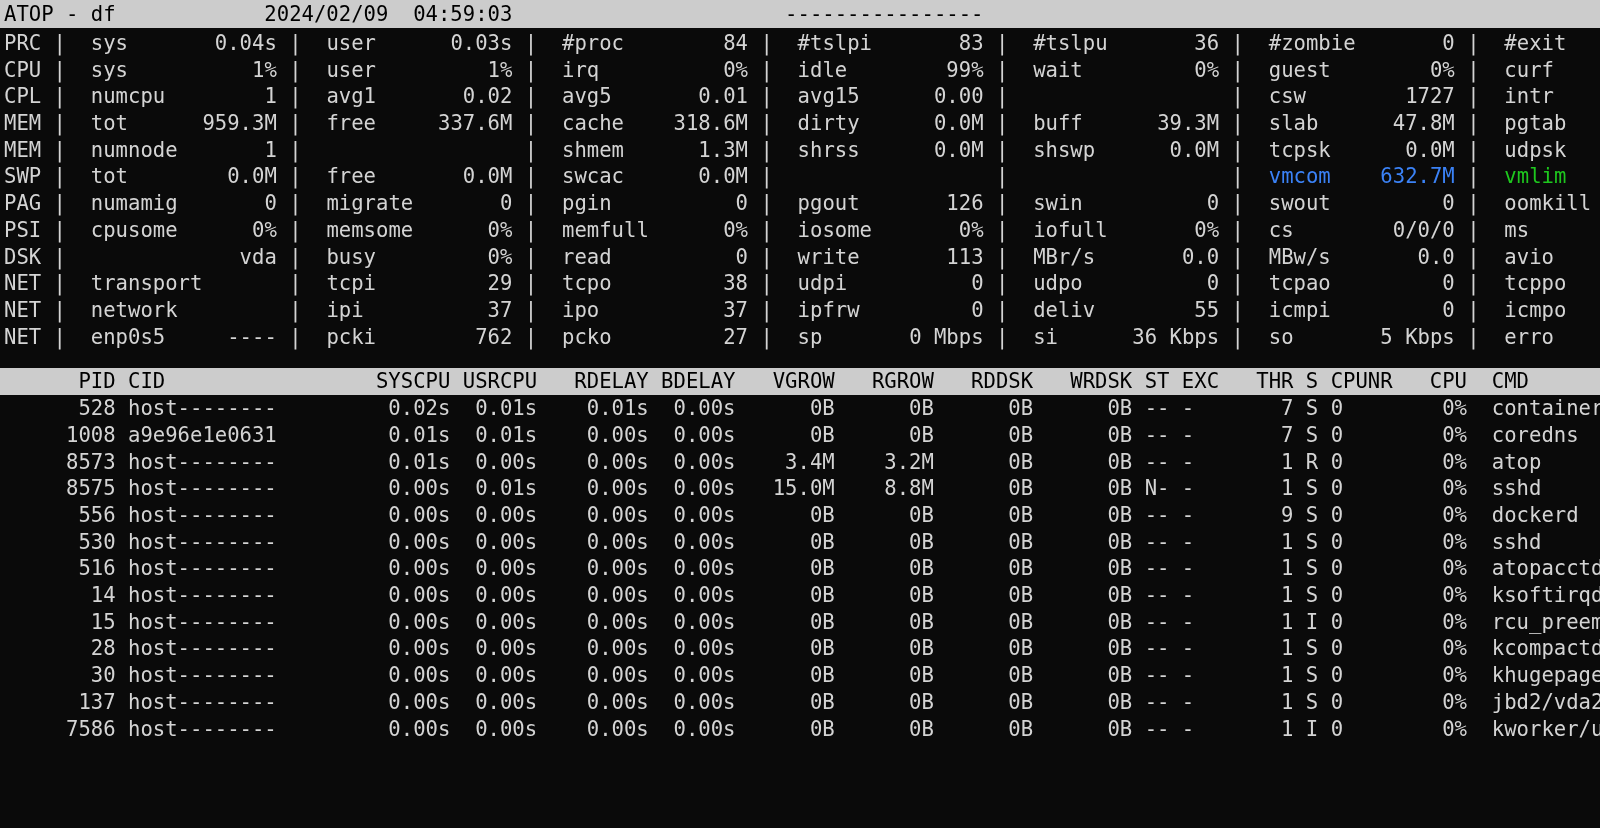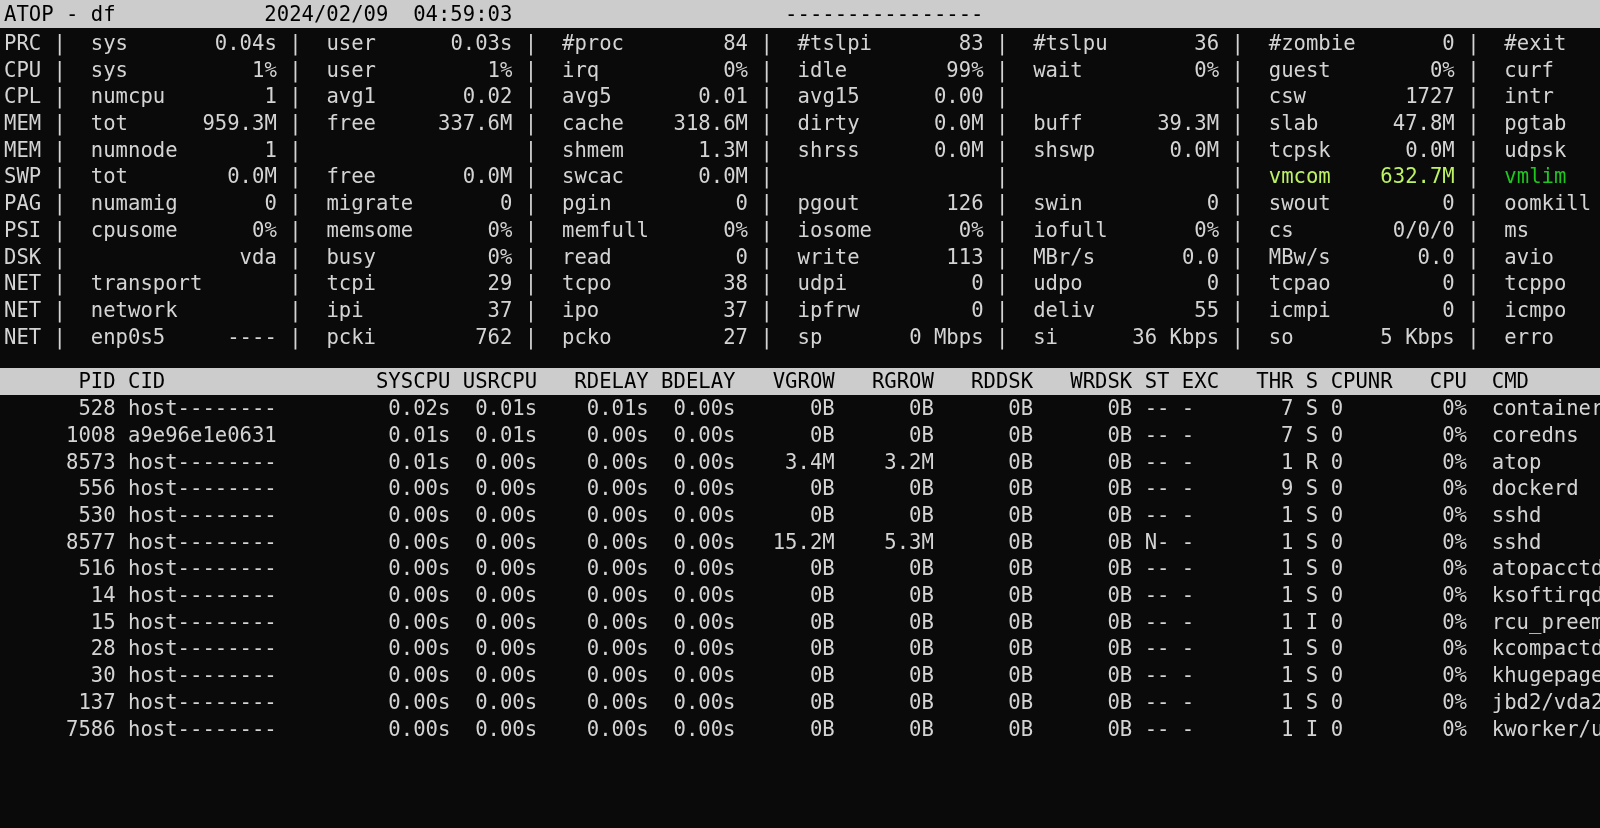--- a/index.html
+++ b/index.html
@@ -53,21 +53,21 @@
     padding-left: 4px;
     display: block;
   }
   .gap {
     display: block;
     height: 18px;
     background: #0a0a0a;
   }
   .sysrow { color: #d4d4d4; }
   .prow { color: #d4d4d4; }
-  .blue { color: #bef264; }
+  .blue { color: #3b82f6; }
   .green { color: #1ec71e; }
   #sysblock { padding-top: 2px; }
 </style>
 </head>
 <body>
 
 <div id="screen">
 
   <div class="titlebar" id="titlebar">ATOP - df            2024/02/09  04:59:03                      ----------------                                                                            10s elapsed</div>
 
@@ -87,23 +87,23 @@
     </div>
 
   <div class="gap"></div>
 
   <div class="colhdr" id="colhdr">      PID CID                 SYSCPU USRCPU   RDELAY BDELAY   VGROW   RGROW   RDDSK   WRDSK ST EXC   THR S CPUNR   CPU  CMD                                        1/2</div>
 
   <div id="proclist">
       <div class="line prow">      528 host--------         0.02s  0.01s    0.01s  0.00s      0B      0B      0B      0B -- -       7 S 0        0%  containerd</div>
       <div class="line prow">     1008 a9e96e1e0631         0.01s  0.01s    0.00s  0.00s      0B      0B      0B      0B -- -       7 S 0        0%  coredns</div>
       <div class="line prow">     8573 host--------         0.01s  0.00s    0.00s  0.00s    3.4M    3.2M      0B      0B -- -       1 R 0        0%  atop</div>
+      <div class="line prow">     8575 host--------         0.00s  0.01s    0.00s  0.00s   15.0M    8.8M      0B      0B N- -       1 S 0        0%  sshd</div>
       <div class="line prow">      556 host--------         0.00s  0.00s    0.00s  0.00s      0B      0B      0B      0B -- -       9 S 0        0%  dockerd</div>
       <div class="line prow">      530 host--------         0.00s  0.00s    0.00s  0.00s      0B      0B      0B      0B -- -       1 S 0        0%  sshd</div>
-      <div class="line prow">     8577 host--------         0.00s  0.00s    0.00s  0.00s   15.2M    5.3M      0B      0B N- -       1 S 0        0%  sshd</div>
       <div class="line prow">      516 host--------         0.00s  0.00s    0.00s  0.00s      0B      0B      0B      0B -- -       1 S 0        0%  atopacctd</div>
       <div class="line prow">       14 host--------         0.00s  0.00s    0.00s  0.00s      0B      0B      0B      0B -- -       1 S 0        0%  ksoftirqd/0</div>
       <div class="line prow">       15 host--------         0.00s  0.00s    0.00s  0.00s      0B      0B      0B      0B -- -       1 I 0        0%  rcu_preempt</div>
       <div class="line prow">       28 host--------         0.00s  0.00s    0.00s  0.00s      0B      0B      0B      0B -- -       1 S 0        0%  kcompactd0</div>
       <div class="line prow">       30 host--------         0.00s  0.00s    0.00s  0.00s      0B      0B      0B      0B -- -       1 S 0        0%  khugepaged</div>
       <div class="line prow">      137 host--------         0.00s  0.00s    0.00s  0.00s      0B      0B      0B      0B -- -       1 S 0        0%  jbd2/vda2-8</div>
       <div class="line prow">     7586 host--------         0.00s  0.00s    0.00s  0.00s      0B      0B      0B      0B -- -       1 I 0        0%  kworker/u2:0-e</div>
     </div>
 
 </div>

